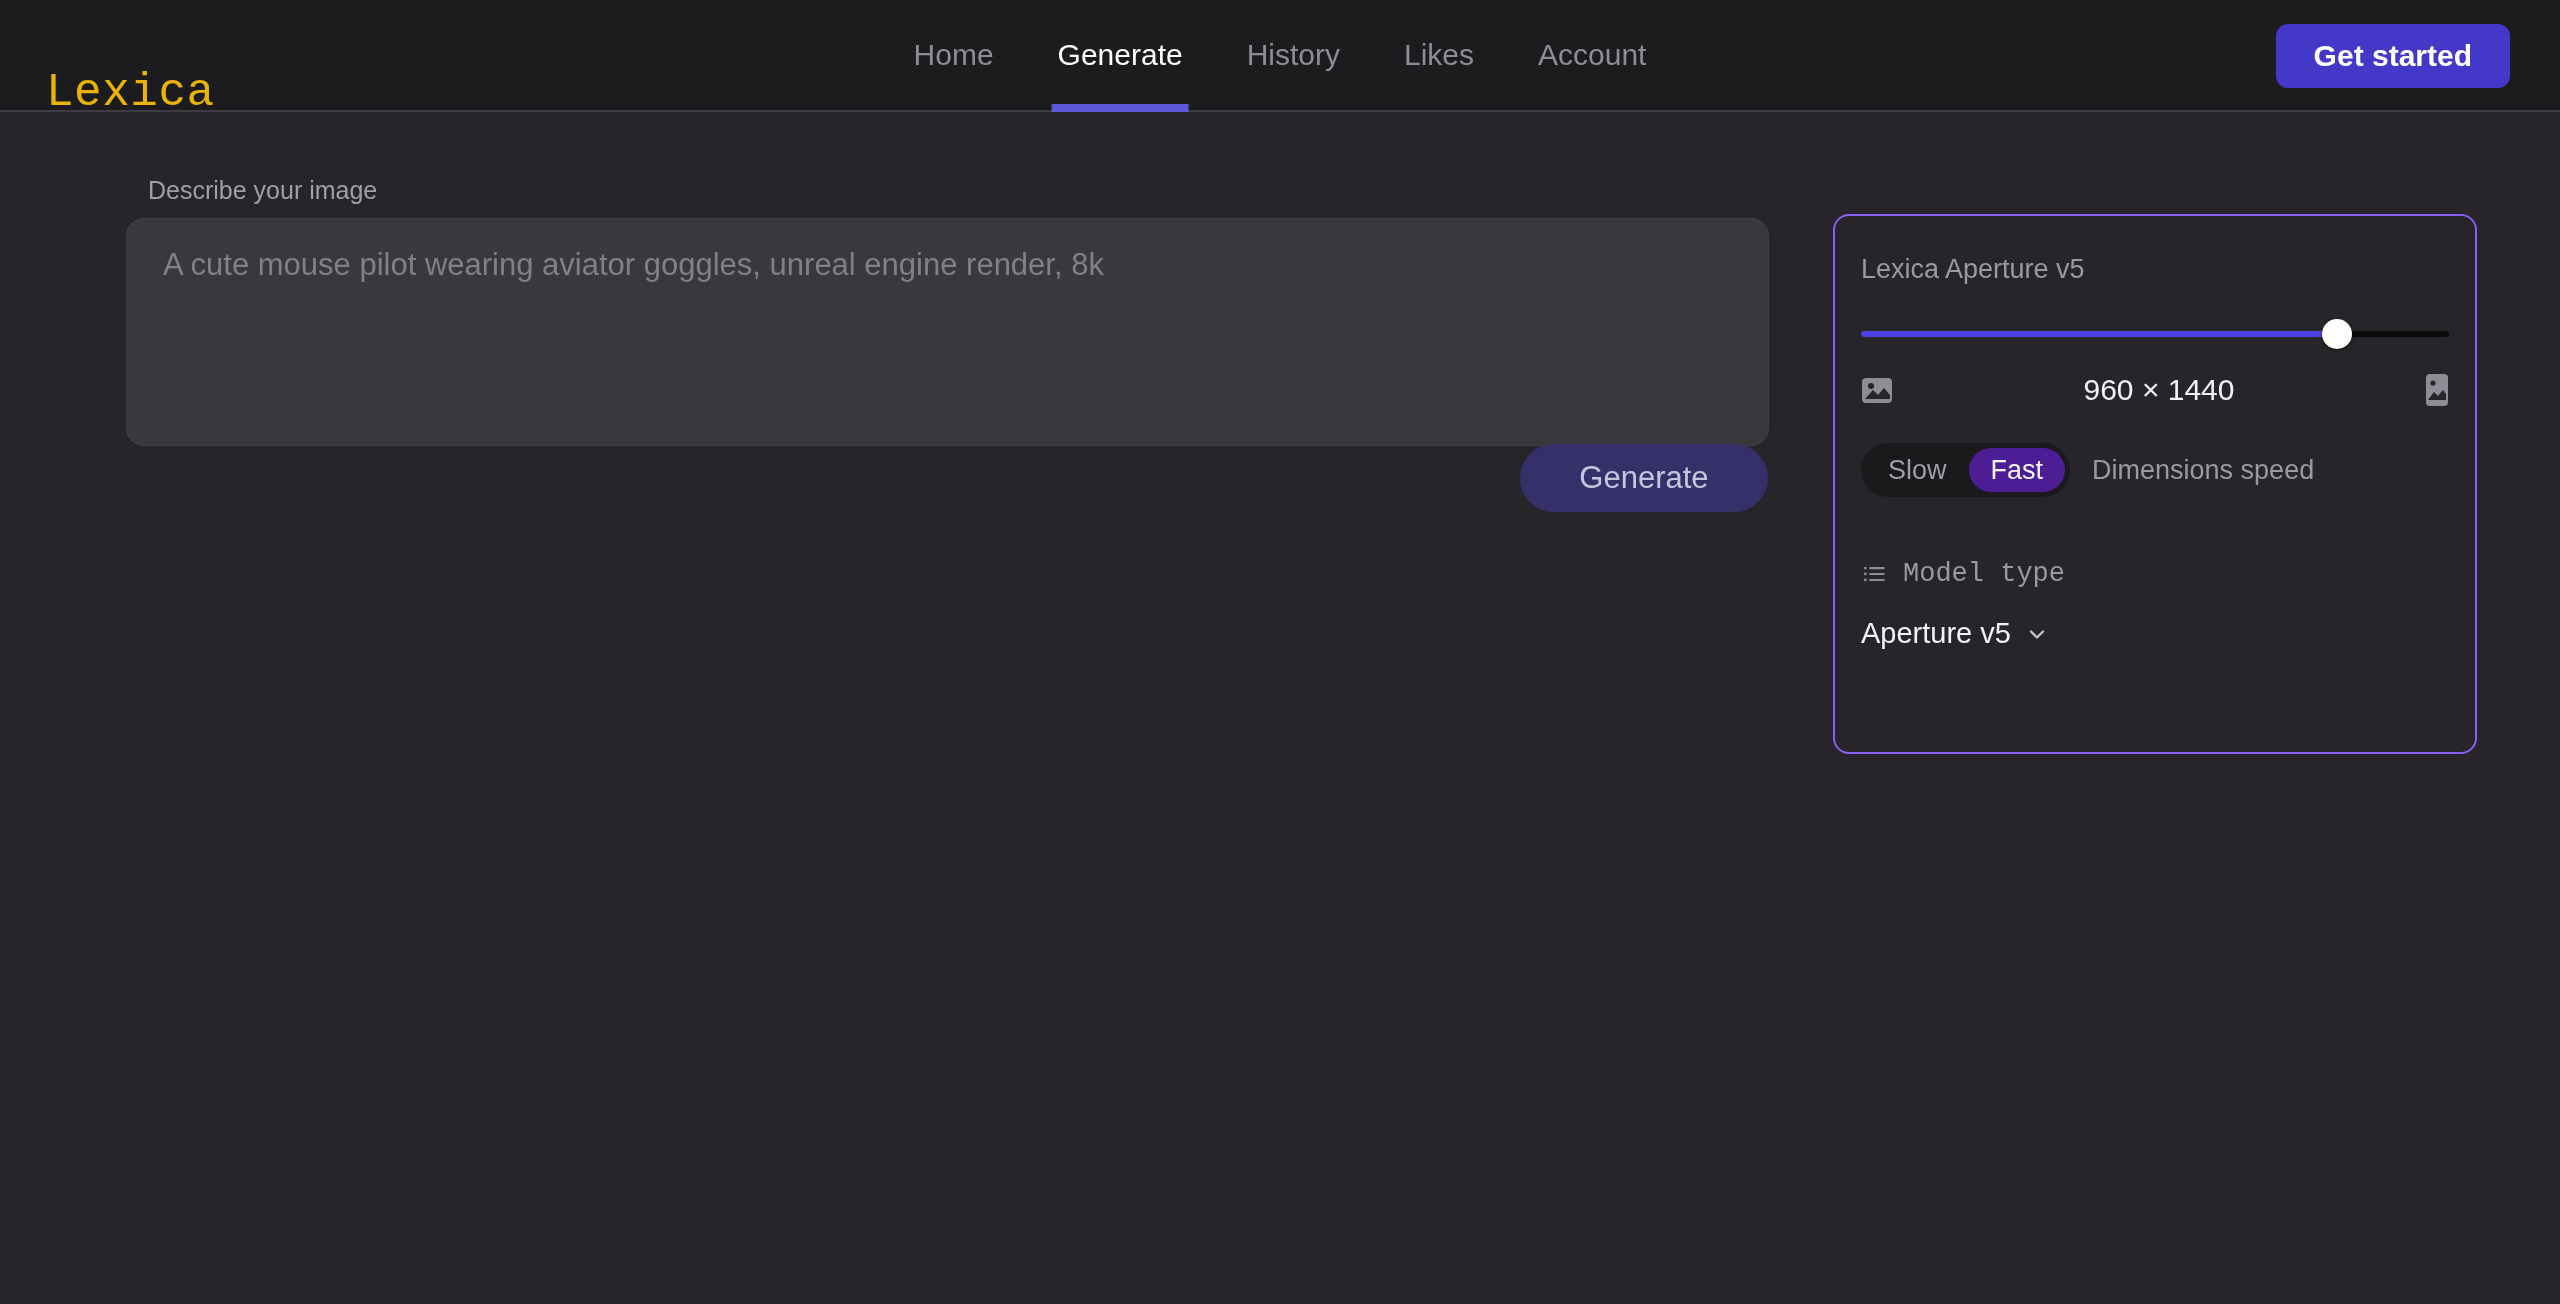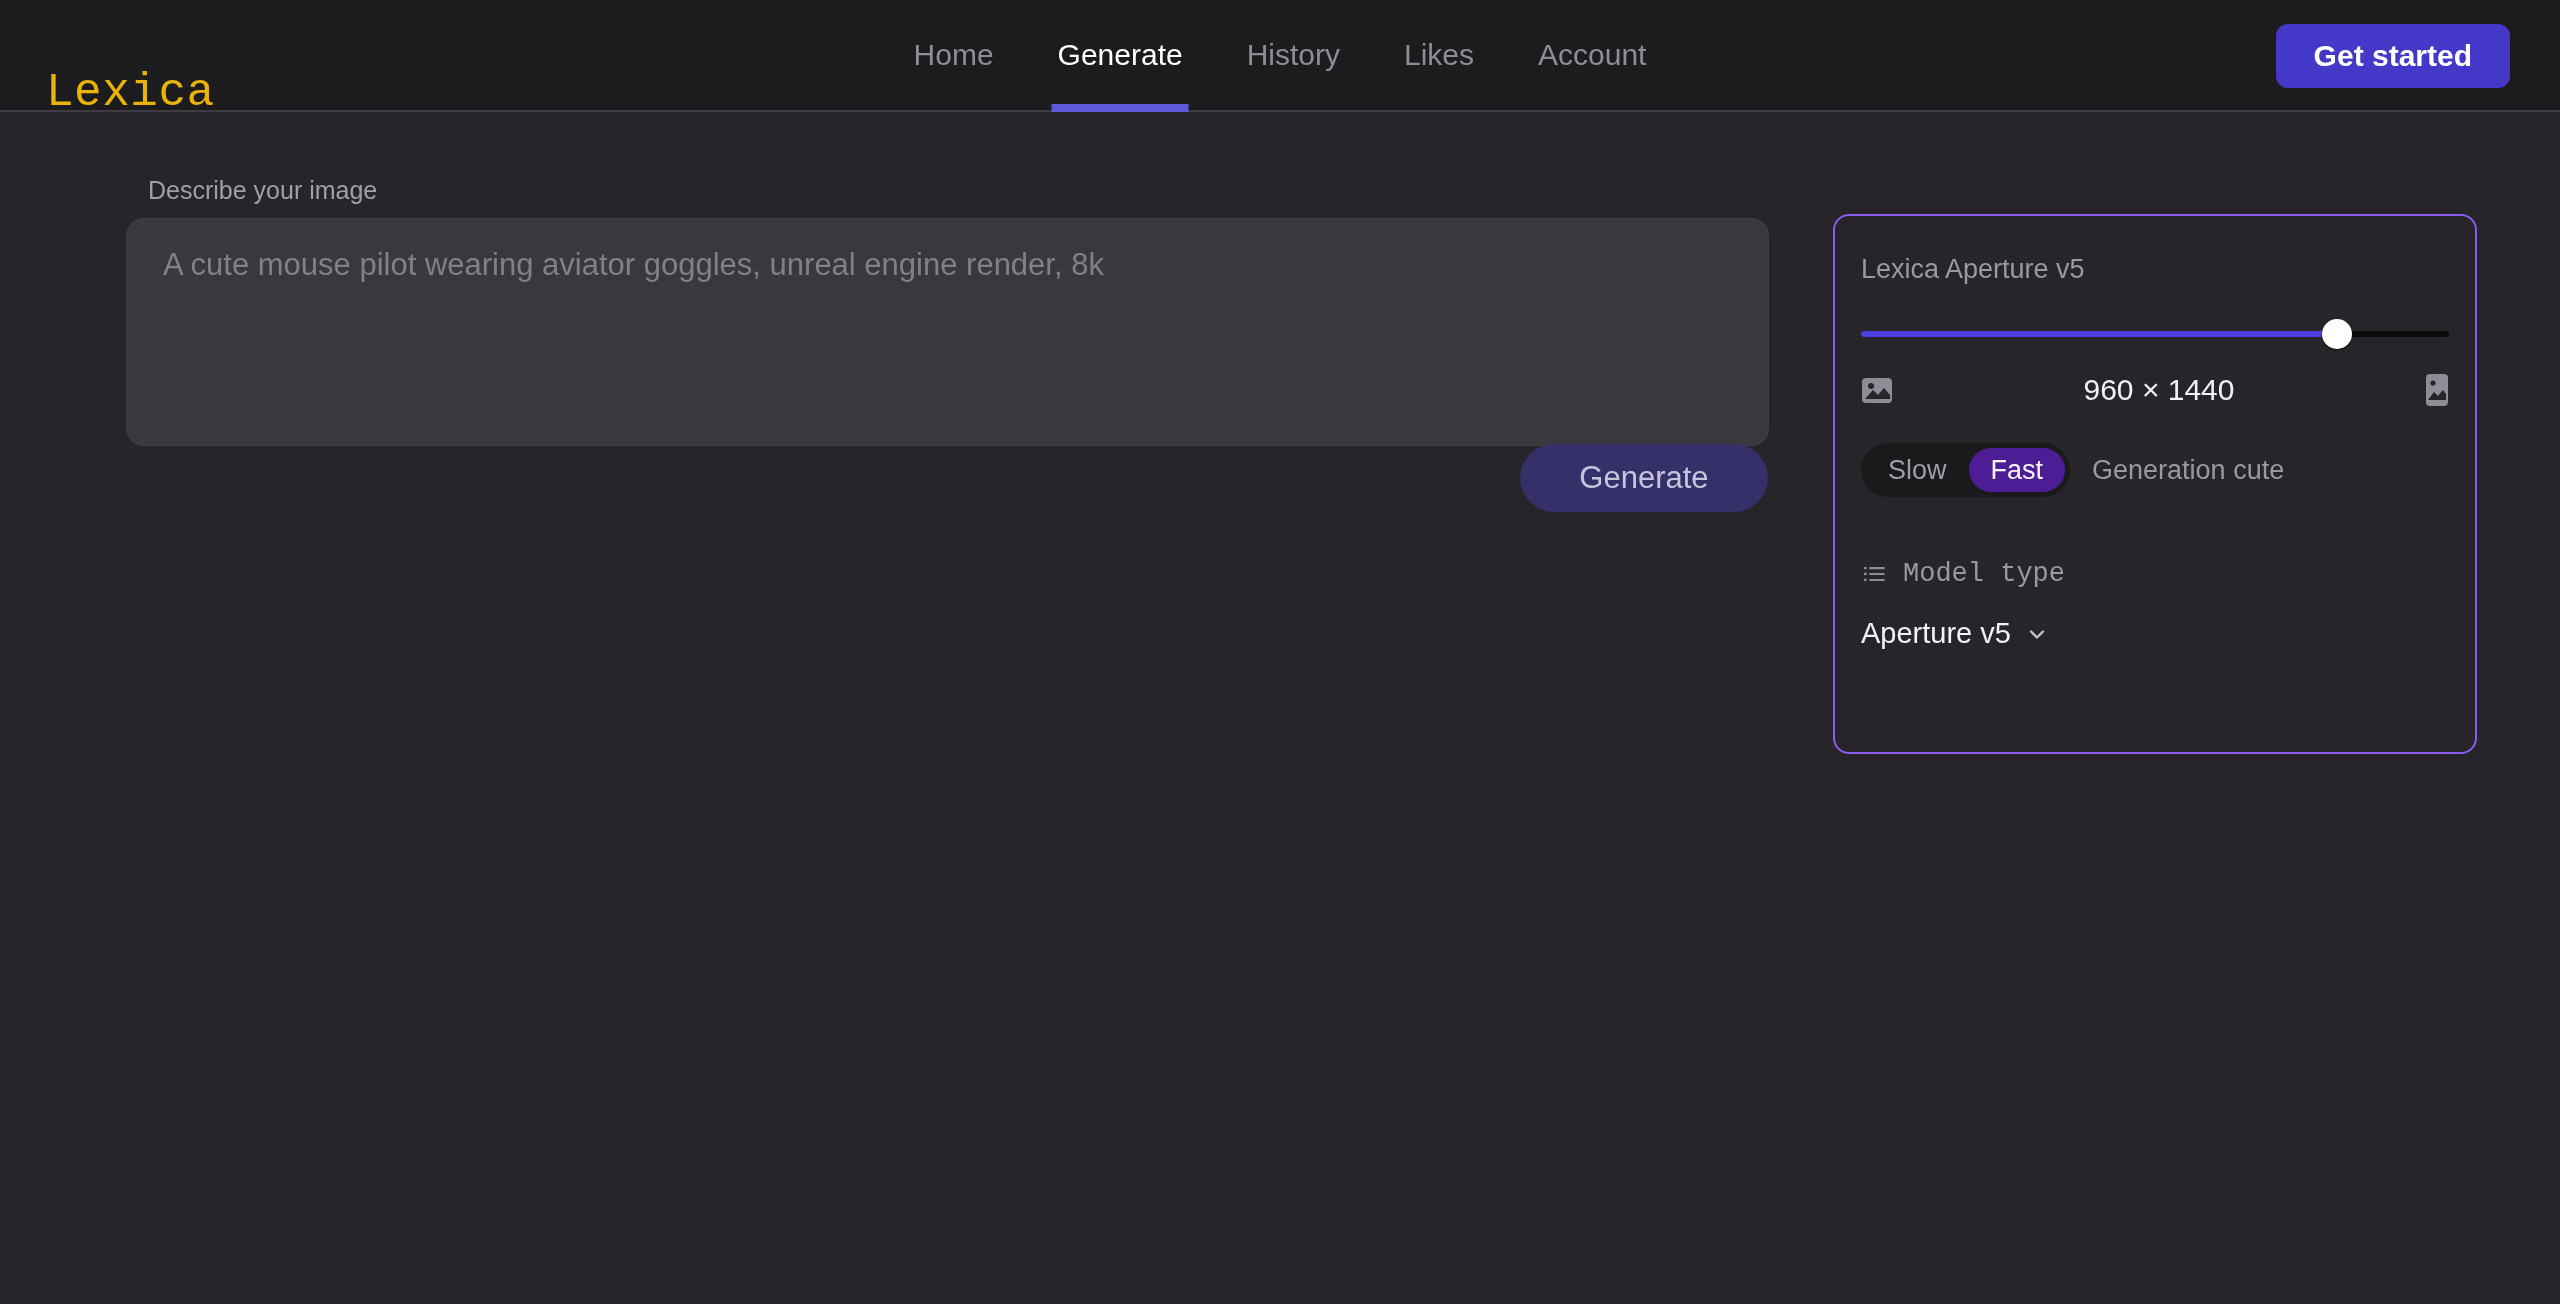--- a/index.html
+++ b/index.html
@@ -251,21 +251,21 @@
         <path d="M3 27 L9 19 L13 23 L18 17 L21 21 V27 Z" fill="#272529"></path>
       </svg>
     </span>
   </div>
 
   <div class="speed-row">
     <div class="toggle-group">
       <div class="toggle-option">Slow</div>
       <div class="toggle-option selected">Fast</div>
     </div>
-    <span class="speed-label">Generation cute</span>
+    <span class="speed-label">Dimensions speed</span>
   </div>
 
   <div class="model-label-row">
     <span class="icon">
       <svg width="26" height="26" viewBox="0 0 24 24" fill="none">
         <circle cx="4" cy="6.5" r="1.3" fill="#8f8c96"></circle>
         <circle cx="4" cy="12" r="1.3" fill="#8f8c96"></circle>
         <circle cx="4" cy="17.5" r="1.3" fill="#8f8c96"></circle>
         <line x1="8.5" y1="6.5" x2="21" y2="6.5" stroke="#8f8c96" stroke-width="2" stroke-linecap="round"></line>
         <line x1="8.5" y1="12" x2="21" y2="12" stroke="#8f8c96" stroke-width="2" stroke-linecap="round"></line>

